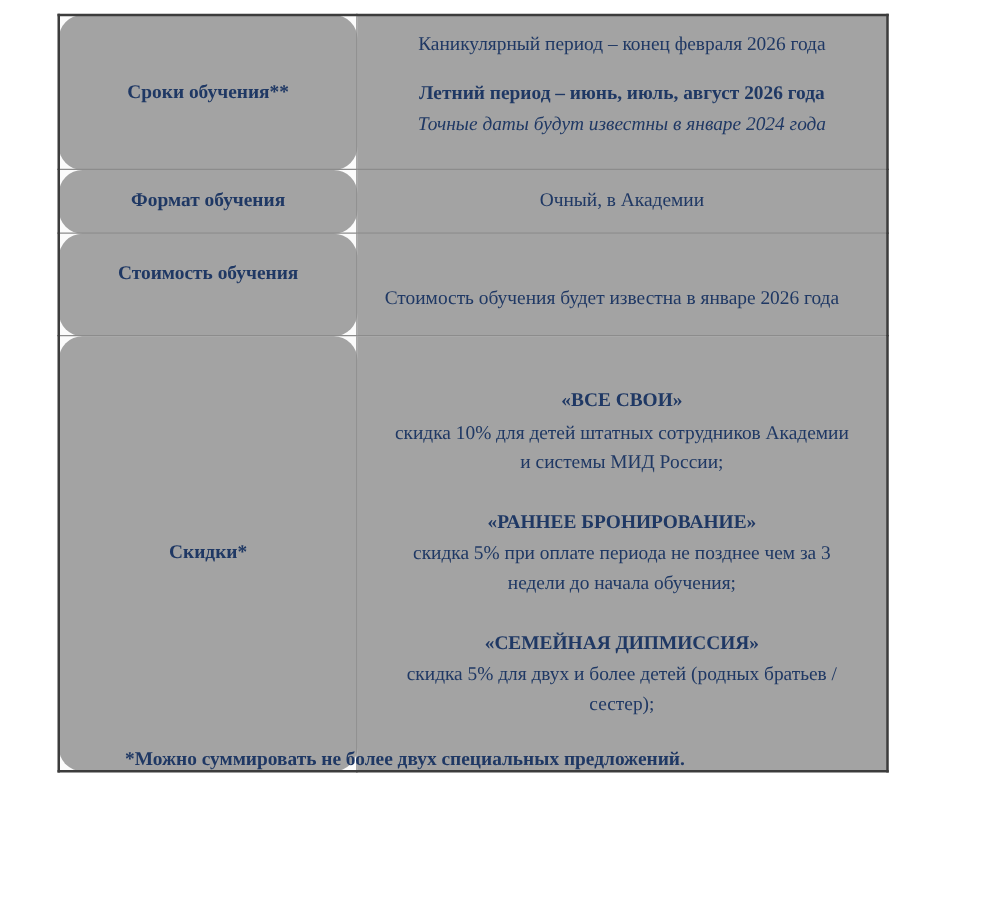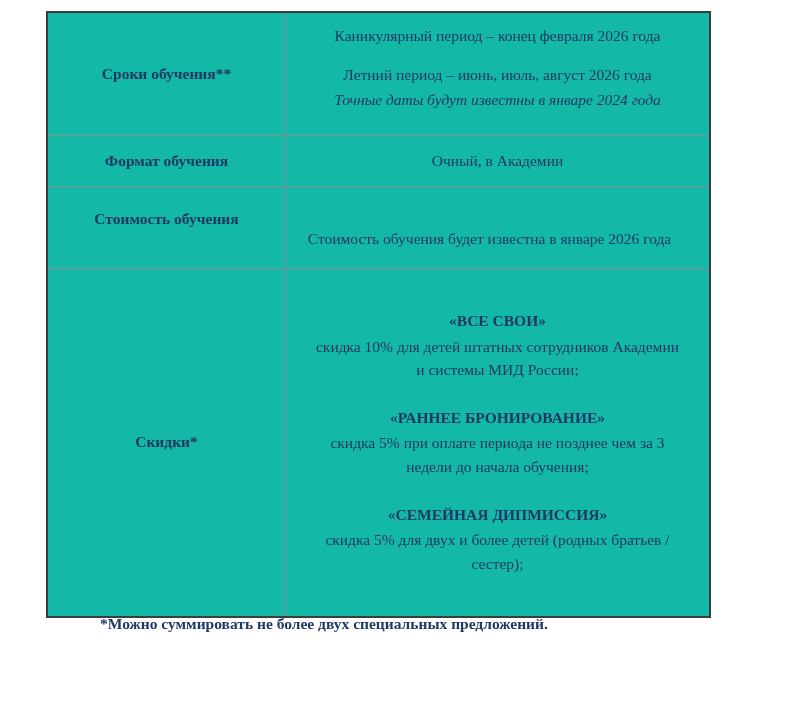--- a/index.html
+++ b/index.html
@@ -30,27 +30,28 @@
     top: 11px;
     width: 662px;
     border-collapse: collapse;
     table-layout: fixed;
     background: #fbfbfb;
     border: 2px solid #3c3c3c;
   }
 
   .info-table td {
     border: 1px solid #8c8c8c;
-    background: #14b8a6;
+    background: #a3a3a3;
     padding: 0;
     vertical-align: middle;
   }
 
   .col-label {
     width: 237px;
+    border-radius: 19px;
   }
   .col-value {
     width: 423px;
   }
 
   .label-cell {
     text-align: center;
     font-weight: bold;
     font-size: 15.5px;
     color: #1f3864;
@@ -85,20 +86,21 @@
   }
   .row-terms .label-cell {
     vertical-align: middle;
   }
 
   .terms-line {
     margin: 0;
   }
   .terms-line.spaced {
     margin-top: 17px;
+    font-weight: bold;
   }
   .terms-line.italic {
     font-style: italic;
     margin-top: 2px;
   }
 
   
   .row-cost .label-cell {
     vertical-align: middle;
     padding-bottom: 16px;
@@ -128,21 +130,21 @@
   }
   .discount-text {
     margin: 0;
     line-height: 1.5;
   }
 
   
   .footnotes {
     position: absolute;
     left: 100px;
-    top: 612px;
+    top: 596px;
     width: 620px;
   }
   .footnote {
     font-weight: bold;
     font-size: 15.5px;
     color: #1f3864;
     line-height: 1.55;
     margin: 0;
     white-space: nowrap;
   }

